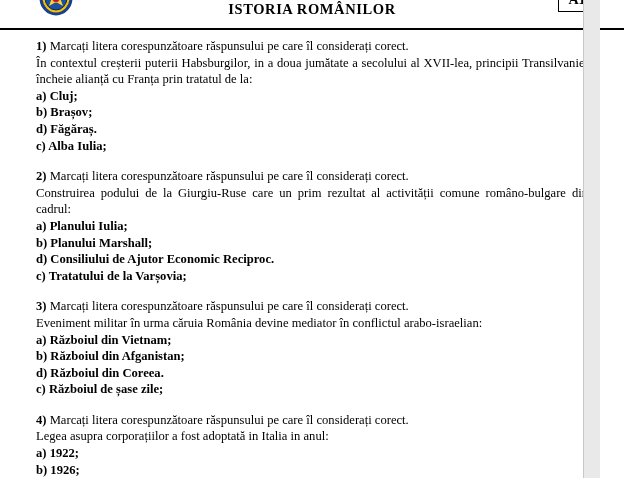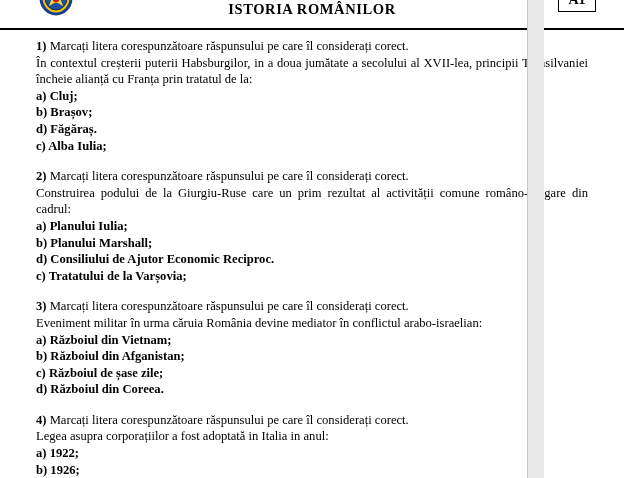--- a/index.html
+++ b/index.html
@@ -9,21 +9,21 @@
   }
   body {
     width: 640px;
     height: 478px;
     overflow: hidden;
     font-family: "Liberation Serif", serif;
     color: #000000;
   }
   .page {
     position: relative;
-    width: 544px;
+    width: 600px;
     height: 478px;
     background: #fdba74;
     box-sizing: border-box;
   }
   
   .right-gutter {
     position: absolute;
     top: 0;
     right: 0;
     width: 16px;
@@ -165,22 +165,22 @@
 
       <div class="qblock">
         <p class="qhead">
           <span class="qnum">3)</span>
           <span class="qinstr">Marcați litera corespunzătoare răspunsului pe care îl considerați corect.</span>
         </p>
         <p class="qstem">Eveniment militar în urma căruia România devine mediator în conflictul arabo-israelian:</p>
         <ul class="choices">
           <li>a) Războiul din Vietnam;</li>
           <li>b) Războiul din Afganistan;</li>
+          <li>d) Războiul din Coreea.</li>
           <li>c) Războiul de șase zile;</li>
-          <li>d) Războiul din Coreea.</li>
         </ul>
       </div>
 
       <div class="qblock">
         <p class="qhead">
           <span class="qnum">4)</span>
           <span class="qinstr">Marcați litera corespunzătoare răspunsului pe care îl considerați corect.</span>
         </p>
         <p class="qstem">Legea asupra corporațiilor a fost adoptată in Italia in anul:</p>
         <ul class="choices">

